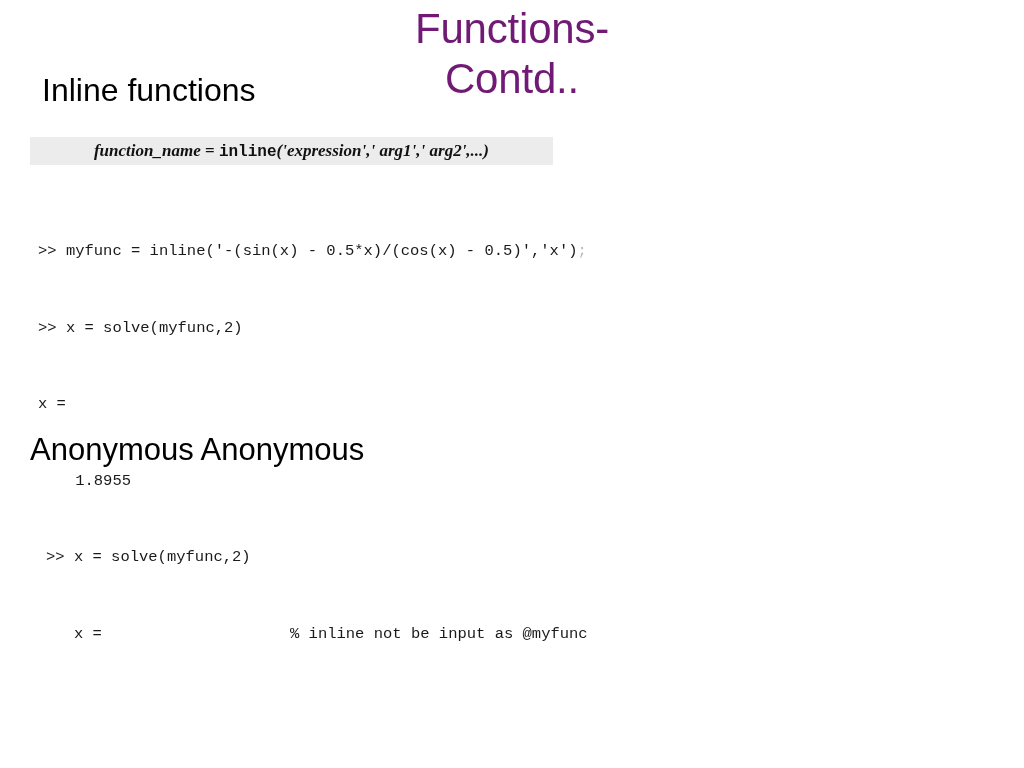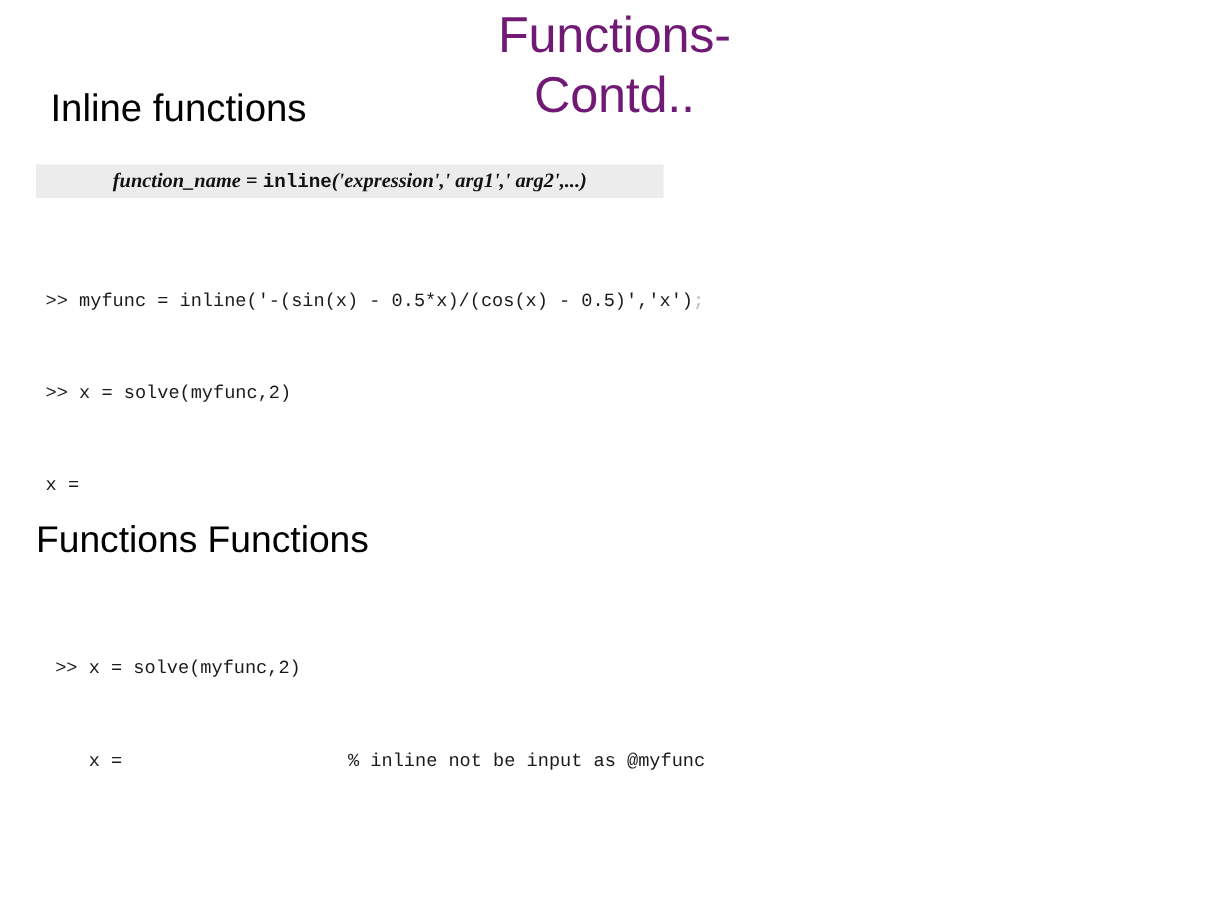--- a/index.html
+++ b/index.html
@@ -131,21 +131,22 @@
 <div id="subtitle-inline">Inline functions</div>
 
 <div id="signature-box">
   <div class="sig-line"><span class="sig-ital">function_name</span><span class="sig-op"> = </span><span class="sig-mono">inline</span><span class="sig-ital">(</span><span class="sig-ital">'expression'</span><span class="sig-ital">,</span><span class="sig-ital">' arg1'</span><span class="sig-ital">,</span><span class="sig-ital">' arg2'</span><span class="sig-ital">,</span><span class="sig-ital">...</span><span class="sig-ital">)</span></div>
 </div>
 
 <div id="code-inline" class="code-block">
   <div class="code-line"><span>&gt;&gt; myfunc = inline('-(sin(x) - 0.5*x)/(cos(x) - 0.5)','x')</span><span class="faint">;</span></div>
   <div class="code-line">&gt;&gt; x = solve(myfunc,2)</div>
   <div class="code-line">x =</div>
+  <div class="code-line">    1.8955</div>
 </div>
 
-<div id="heading-anonymous">Functions Functions</div>
+<div id="heading-anonymous">Anonymous Anonymous</div>
 
 <div id="code-anon" class="code-block">
   <div class="code-line"><span>&gt;&gt; x = solve(myfunc,2)</span></div>
   <div class="code-line"><span>   x =</span><span class="comment-col">% inline not be input as @myfunc</span></div>
   
 </div>
 
 </body></html>

